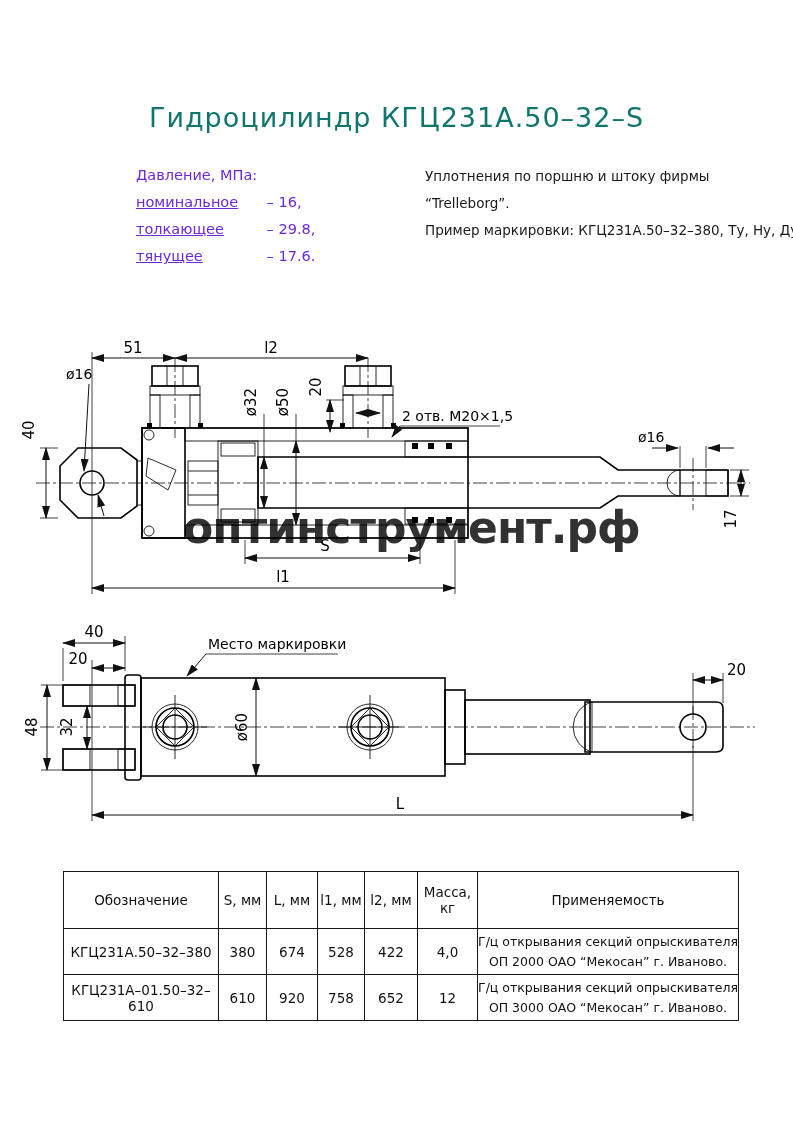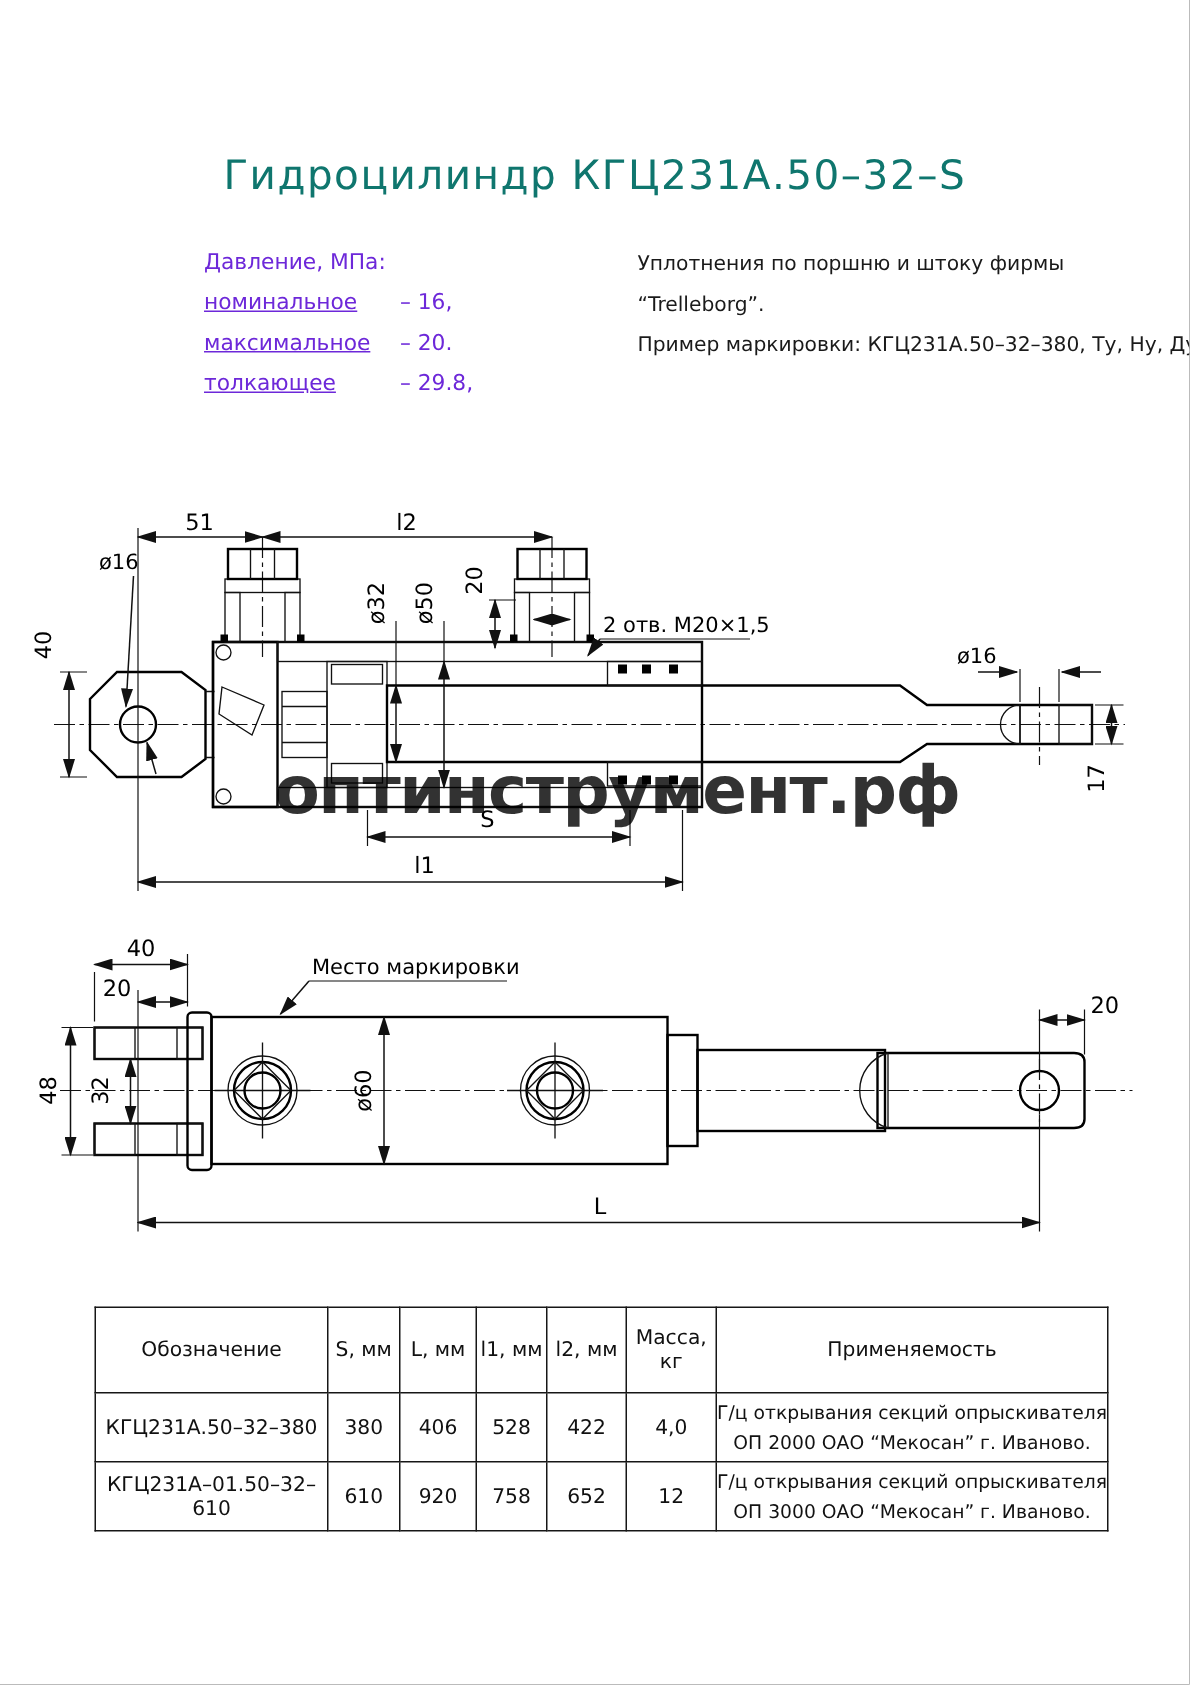--- a/index.html
+++ b/index.html
@@ -39,26 +39,26 @@
 
   <div class="title">Гидроцилиндр КГЦ231А.50–32–S</div>
 
   <div class="specs">
     <div class="row">Давление, МПа:</div>
     <div class="row">
       <span class="lbl">номинальное</span>
       <span>– 16,</span>
     </div>
     <div class="row">
-      <span class="lbl">максимальное</span>
-      <span>– 20.</span>
+      <span class="lbl">толкающее</span>
+      <span>– 29.8,</span>
     </div>
     <div class="row">
-      <span class="lbl">толкающее</span>
-      <span>– 29.8,</span>
+      <span class="lbl">тянущее</span>
+      <span>– 17.6.</span>
     </div>
   </div>
 
   <div class="notes">
     <div>Уплотнения по поршню и штоку фирмы</div>
     <div>“Trelleborg”.</div>
     <div>Пример маркировки: КГЦ231А.50–32–380, Ту, Ну, Ду.</div>
   </div>
 
   <svg style="top:340px" width="793" height="265" viewBox="0 0 793 265">
@@ -306,21 +306,21 @@
         <th>L, мм</th>
         <th>l1, мм</th>
         <th>l2, мм</th>
         <th>Масса,
 кг</th>
         <th>Применяемость</th>
       </tr>
       <tr>
         <td class="nm">КГЦ231А.50–32–380</td>
         <td>380</td>
-        <td>406</td>
+        <td>674</td>
         <td>528</td>
         <td>422</td>
         <td>4,0</td>
         <td class="app">
           <div>Г/ц открывания секций опрыскивателя</div>
           <div>ОП 2000 ОАО “Мекосан” г. Иваново.</div>
         </td>
       </tr>
       <tr>
         <td class="nm">КГЦ231А–01.50–32–610</td>

